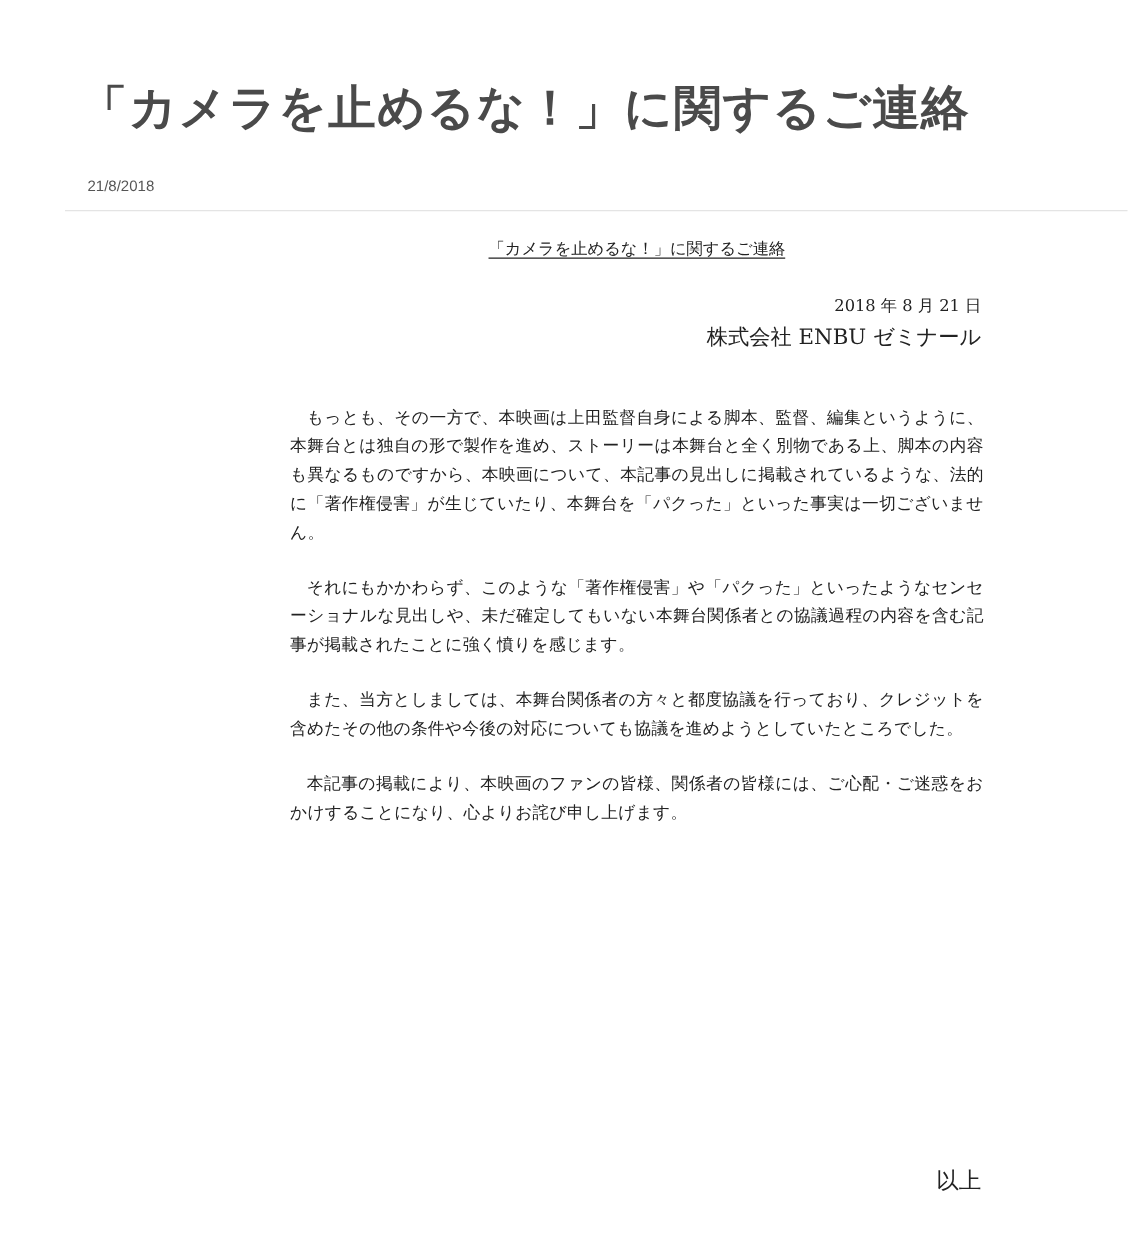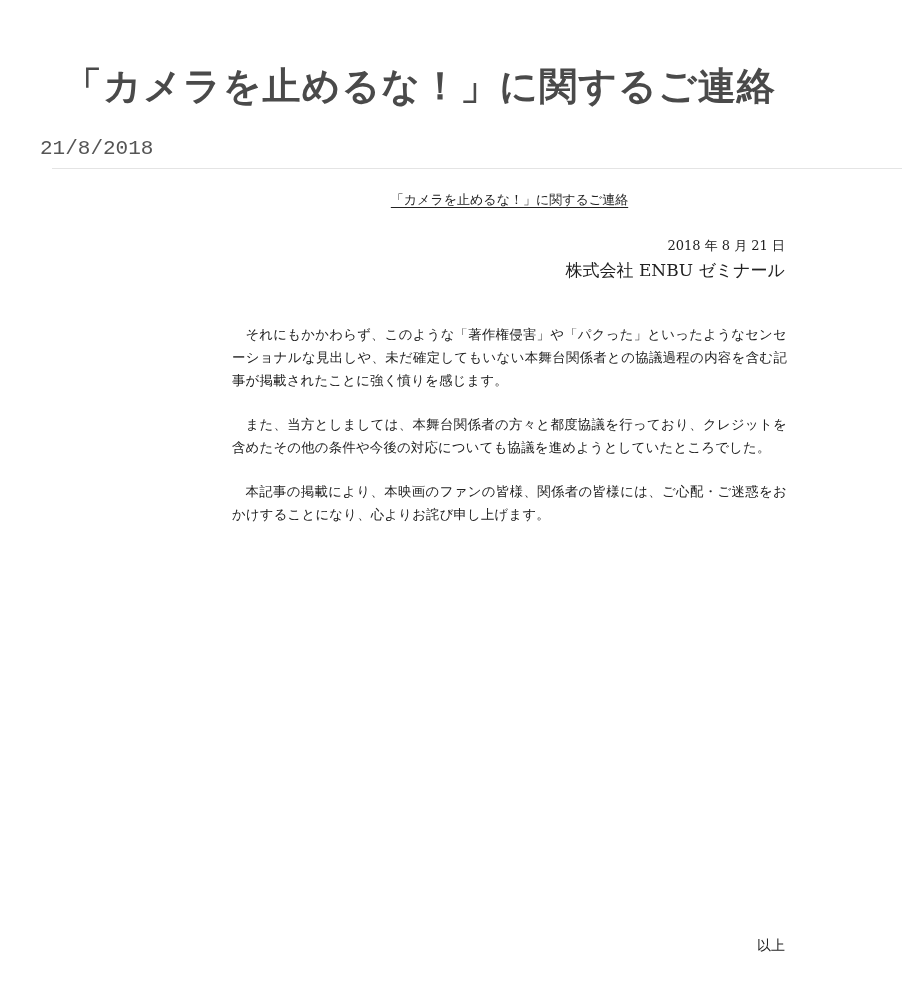--- a/index.html
+++ b/index.html
@@ -21,24 +21,24 @@
     font-family: "DejaVu Sans", "Liberation Sans", sans-serif;
     font-weight: bold;
     font-size: 38px;
     line-height: 56px;
     color: #4a4a4a;
     letter-spacing: 1px;
     white-space: nowrap;
   }
   .post-date {
     position: absolute;
-    left: 40px;
+    left: 70px;
     top: 138px;
-    font-family: Liberation Mono, monospace;
-    font-size: 21px;
+    font-family: Liberation Sans, sans-serif;
+    font-size: 12px;
     line-height: 22px;
     color: #555555;
   }
   .divider {
     position: absolute;
     left: 52px;
     top: 168px;
     width: 850px;
     height: 0;
     border-top: 1px solid #e4e4e4;
@@ -93,39 +93,40 @@
     font-size: 13.4px;
     line-height: 23px;
     text-indent: 1em;
     text-align: justify;
     letter-spacing: 0.2px;
   }
   .closing {
     position: absolute;
     right: 2px;
     top: 755px;
-    font-size: 14px;
+    font-size: 18px;
     line-height: 20px;
     white-space: nowrap;
   }
 </style>
 </head>
 <body>
 
 <h1 class="page-title">「カメラを止めるな！」に関するご連絡</h1>
 <div class="post-date">21/8/2018</div>
 <div class="divider"></div>
 
 <div class="doc">
   <div class="doc-heading">
     <span>「カメラを止めるな！」に関するご連絡</span>
   </div>
   <div class="doc-date">2018 年 8 月 21 日</div>
   <div class="doc-org">株式会社 ENBU ゼミナール</div>
 
   <div class="body-paras">
+    <p class="para">もっとも、その一方で、本映画は上田監督自身による脚本、監督、編集というように、本舞台とは独自の形で製作を進め、ストーリーは本舞台と全く別物である上、脚本の内容も異なるものですから、本映画について、本記事の見出しに掲載されているような、法的に「著作権侵害」が生じていたり、本舞台を「パクった」といった事実は一切ございません。</p>
     <p class="para">それにもかかわらず、このような「著作権侵害」や「パクった」といったようなセンセーショナルな見出しや、未だ確定してもいない本舞台関係者との協議過程の内容を含む記事が掲載されたことに強く憤りを感じます。</p>
     <p class="para">また、当方としましては、本舞台関係者の方々と都度協議を行っており、クレジットを含めたその他の条件や今後の対応についても協議を進めようとしていたところでした。</p>
     <p class="para">本記事の掲載により、本映画のファンの皆様、関係者の皆様には、ご心配・ご迷惑をおかけすることになり、心よりお詫び申し上げます。</p>
   </div>
 
   <div class="closing">以上</div>
 </div>
 
 </body></html>

